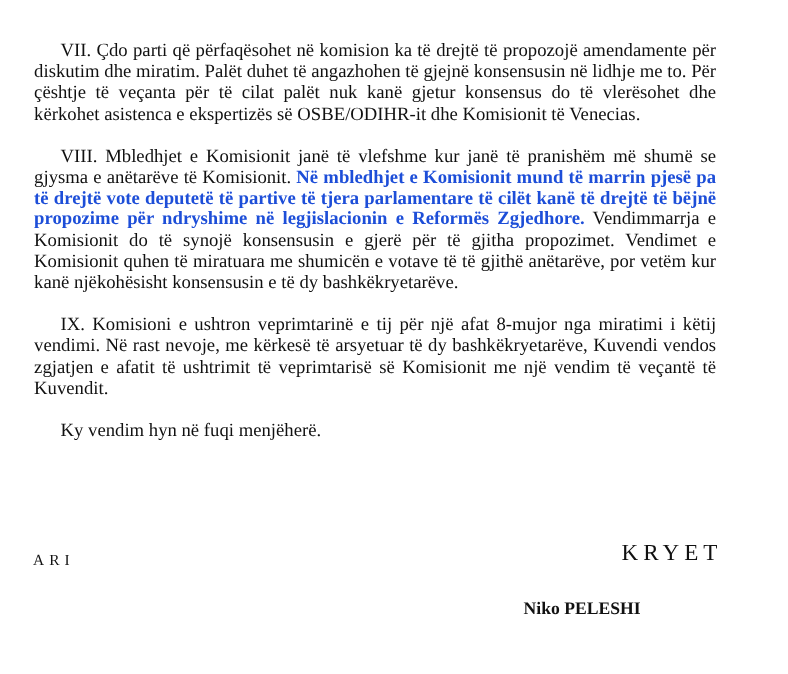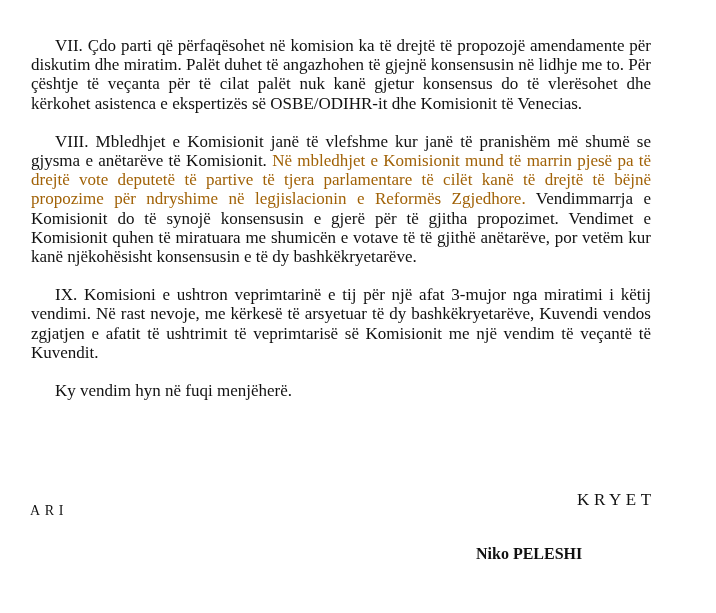--- a/index.html
+++ b/index.html
@@ -10,39 +10,39 @@
     }
     .doc {
       position: absolute; left: 31px; top: 36px; width: 620px;
       font-size: 17px; line-height: 19.2px;
     }
     .para {
       margin: 0 0 19px 0;
       text-indent: 24px;
       text-align: justify;
     }
-    .red { color: #a16207; }
+    .red { color: #1d4ed8; font-weight: bold; }
     .sig-title-a {
-      position: absolute; left: 577px; top: 490px;
-      font-size: 17px; letter-spacing: 4.6px;
+      position: absolute; left: 565px; top: 490px;
+      font-size: 21px; letter-spacing: 4.6px;
     }
     .sig-title-b {
       position: absolute; left: 30px; top: 503px;
       font-size: 14px; letter-spacing: 4.6px;
     }
     .sig-name {
       position: absolute; left: 476px; top: 545px;
       font-size: 16px; font-weight: bold;
     }
   </style>
 </head>
 <body>
 
 <div class="doc">
   <p class="para">VII. Çdo parti që përfaqësohet në komision ka të drejtë të propozojë amendamente për diskutim dhe miratim. Palët duhet të angazhohen të gjejnë konsensusin në lidhje me to. Për çështje të veçanta për të cilat palët nuk kanë gjetur konsensus do të vlerësohet dhe kërkohet asistenca e ekspertizës së OSBE/ODIHR-it dhe Komisionit të Venecias.</p>
   <p class="para"><span>VIII. Mbledhjet e Komisionit janë të vlefshme kur janë të pranishëm më shumë se gjysma e anëtarëve të Komisionit. </span><span class="red">Në mbledhjet e Komisionit mund të marrin pjesë pa të drejtë vote deputetë të partive të tjera parlamentare të cilët kanë të drejtë të bëjnë propozime për ndryshime në legjislacionin e Reformës Zgjedhore.</span><span> Vendimmarrja e Komisionit do të synojë konsensusin e gjerë për të gjitha propozimet. Vendimet e Komisionit quhen të miratuara me shumicën e votave të të gjithë anëtarëve, por vetëm kur kanë njëkohësisht konsensusin e të dy bashkëkryetarëve.</span></p>
-  <p class="para">IX. Komisioni e ushtron veprimtarinë e tij për një afat 3-mujor nga miratimi i këtij vendimi. Në rast nevoje, me kërkesë të arsyetuar të dy bashkëkryetarëve, Kuvendi vendos zgjatjen e afatit të ushtrimit të veprimtarisë së Komisionit me një vendim të veçantë të Kuvendit.</p>
+  <p class="para">IX. Komisioni e ushtron veprimtarinë e tij për një afat 8-mujor nga miratimi i këtij vendimi. Në rast nevoje, me kërkesë të arsyetuar të dy bashkëkryetarëve, Kuvendi vendos zgjatjen e afatit të ushtrimit të veprimtarisë së Komisionit me një vendim të veçantë të Kuvendit.</p>
   <p class="para">Ky vendim hyn në fuqi menjëherë.</p>
 </div>
 
 <div class="sig-title-a">KRYET</div>
 <div class="sig-title-b">ARI</div>
 <div class="sig-name">Niko PELESHI</div>
 
 </body></html>

